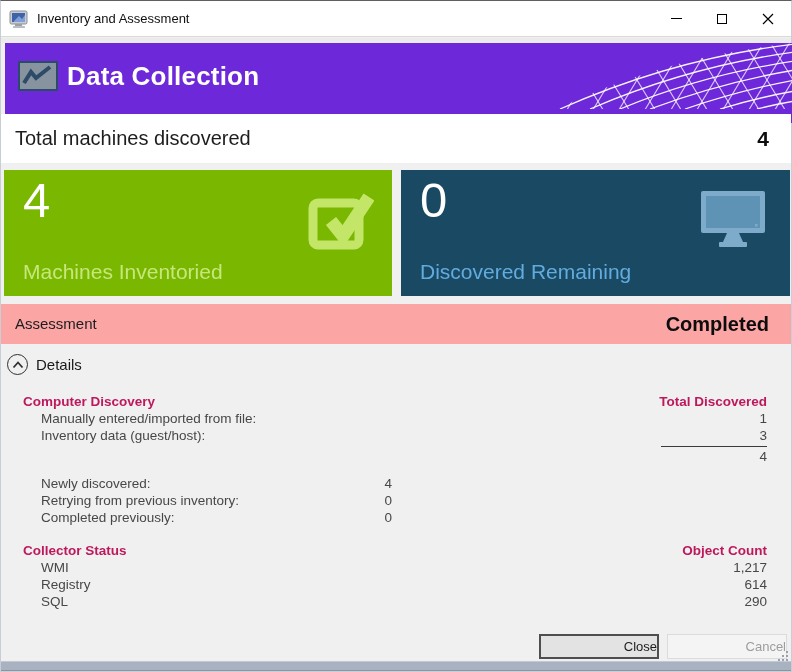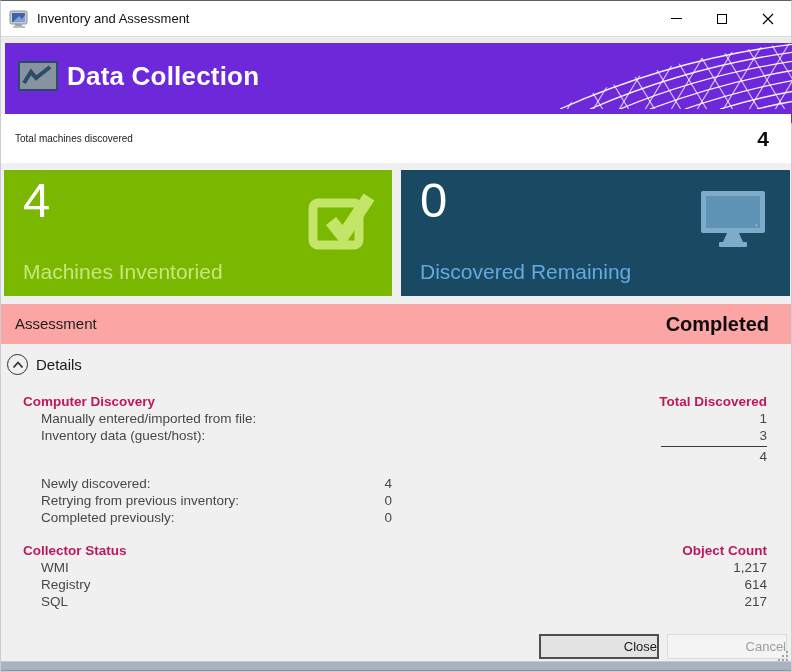--- a/index.html
+++ b/index.html
@@ -38,21 +38,21 @@
   .band-title {
     position:absolute; left:62px; top:0; height:66px; line-height:66px;
     font-size:26px; font-weight:bold; color:#ffffff; letter-spacing:0.2px;
   }
   .mesh { position:absolute; right:0; top:0; height:66px; }
 
   
   .row-total {
     position:absolute; left:0; top:113px; width:100%; height:49px; background:#ffffff;
   }
-  .row-total .lbl { position:absolute; left:14px; top:0; line-height:49px; font-size:10px; color:#1d1d1d; }
+  .row-total .lbl { position:absolute; left:14px; top:0; line-height:49px; font-size:20px; color:#1d1d1d; }
   .row-total .val { position:absolute; right:22px; top:0; line-height:49px; font-size:21px; font-weight:bold; color:#0d0d0d; }
 
   
   .tile { position:absolute; top:169px; height:126px; }
   .tile-green { left:3px;  width:388px; background:#79b700; }
   .tile-blue  { left:400px; width:389px; background:#1a4a63; }
   .tile .num  { position:absolute; left:19px; top:2px; font-size:49px; font-weight:normal; color:#ffffff; }
   .tile .cap  { position:absolute; left:19px; bottom:12px; font-size:21px; }
   .tile-green .cap { color:#c7e77b; }
   .tile-blue  .cap { color:#62abdf; }
@@ -255,21 +255,21 @@
   <div class="drow" style="top:558px">
     <span class="lab">WMI</span>
     <span class="rgt">1,217</span>
   </div>
   <div class="drow" style="top:575px">
     <span class="lab">Registry</span>
     <span class="rgt">614</span>
   </div>
   <div class="drow" style="top:592px">
     <span class="lab">SQL</span>
-    <span class="rgt">217</span>
+    <span class="rgt">290</span>
   </div>
 
   <button class="btn btn-close">Close</button>
   <button class="btn btn-cancel" disabled="">Cancel</button>
 
   <div class="grip">
     <i style="left:8px;top:0"></i>
     <i style="left:8px;top:4px"></i>
       <i style="left:4px;top:4px"></i>
     <i style="left:8px;top:8px"></i>

